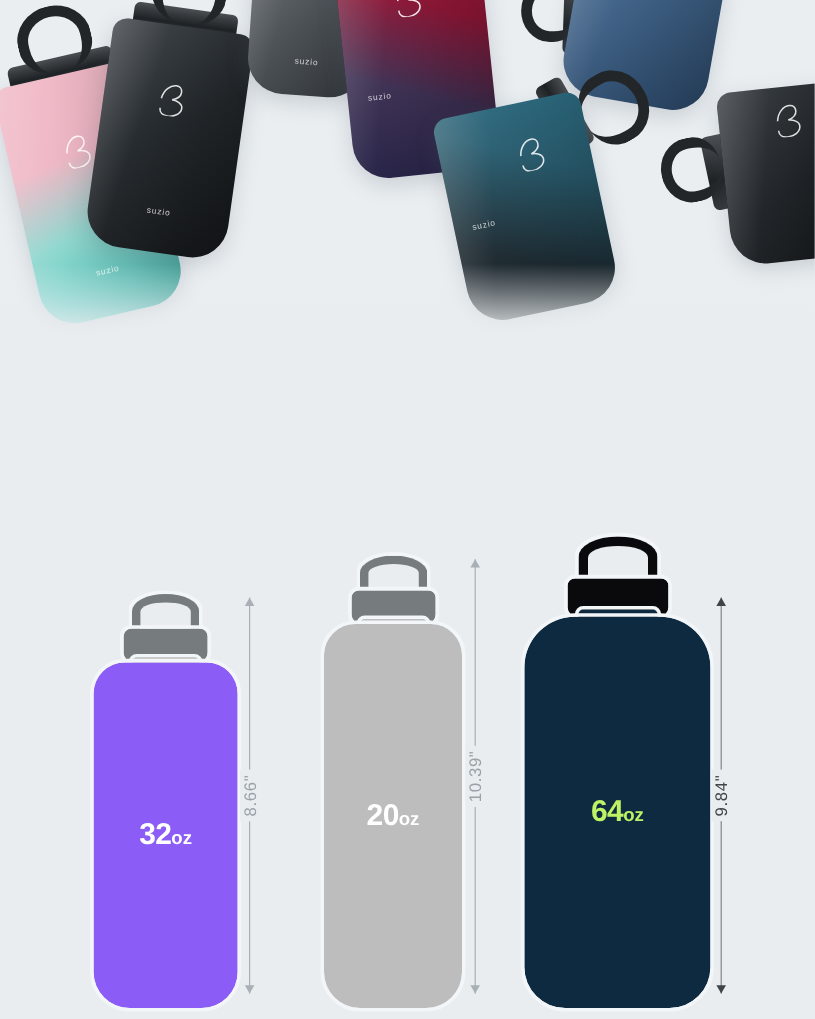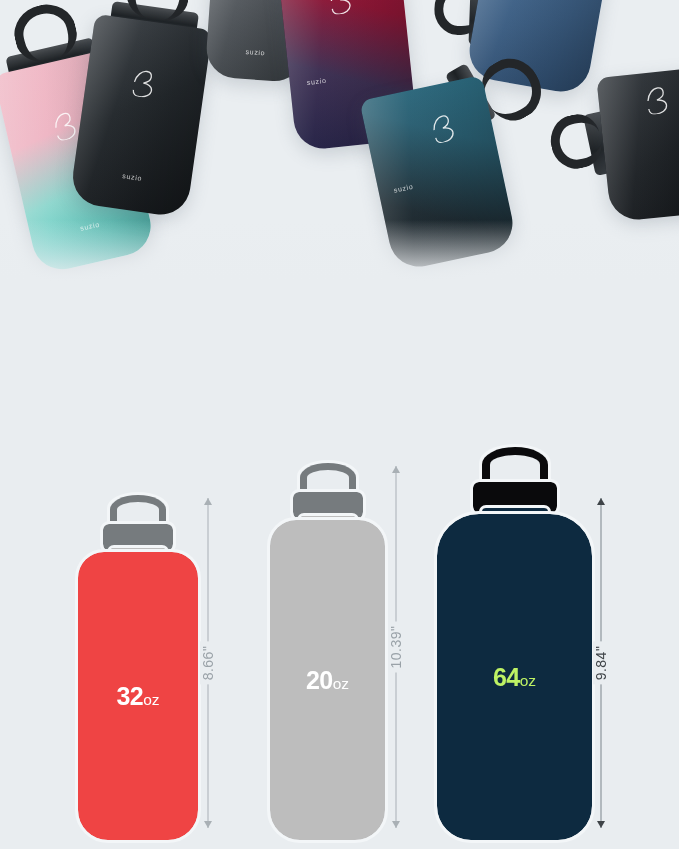--- a/index.html
+++ b/index.html
@@ -93,21 +93,21 @@
     border-radius:50% 50% 0 0;
     border:3px solid #f3f6f8; border-bottom:none;
     box-sizing:border-box; background:transparent;
   }
   .cap-label{
     position:absolute; left:50%; top:50%;
     transform:translate(-50%,-50%);
     white-space:nowrap;
     font-weight:bold; color:#ffffff; letter-spacing:-.5px;
   }
-  .cap-label .oz{ font-size:.62em; font-weight:normal; letter-spacing:0; }
+  .cap-label .oz{ font-size:.62em; font-weight:bold; letter-spacing:0; }
 
   
   .vdim{ position:absolute; }
   .vdim .ln{
     position:absolute; left:50%; transform:translateX(-50%);
     width:1px; top:0; bottom:0;
   }
   .vdim .ar{
     position:absolute; left:50%; transform:translateX(-50%);
     width:0;height:0; border-left:4px solid transparent; border-right:4px solid transparent;
@@ -211,21 +211,21 @@
 
     <div class="unit" style="left:78px; width:120px; height:400px;">
 
       <div class="dloop-out" style="width:62px; height:32px; bottom:316px;"></div>
       <div class="dloop" style="width:56px; height:29px; bottom:316px; border-width:7px; border-color:#767b7e;"></div>
 
       <div class="dcapband" style="width:70px; height:28px; bottom:288px; background:#767b7e;"></div>
 
       <div class="dneck" style="width:56px; height:12px; bottom:280px; background:#bdbdbd;"></div>
 
-      <div class="dbody" style="height:288px; background:#ef4444;text-align:right;">
+      <div class="dbody" style="height:288px; background:#8b5cf6;text-align:right;">
         <div class="cap-label" style="font-size:25px; color:#ffffff;">
           <span>32</span><span class="oz">oz</span>
         </div>
       </div>
 
       <div class="vdim" style="left:116px; bottom:12px; height:330px; width:28px;">
         <div class="ln" style="background:#a9b0b5;"></div>
         <div class="ar up" style="border-bottom:7px solid #a9b0b5;"></div>
         <div class="ar dn" style="border-top:7px solid #a9b0b5;"></div>
         <div class="tx" style="color:#9aa2a8; background:#e9edf0;">8.66"</div>

